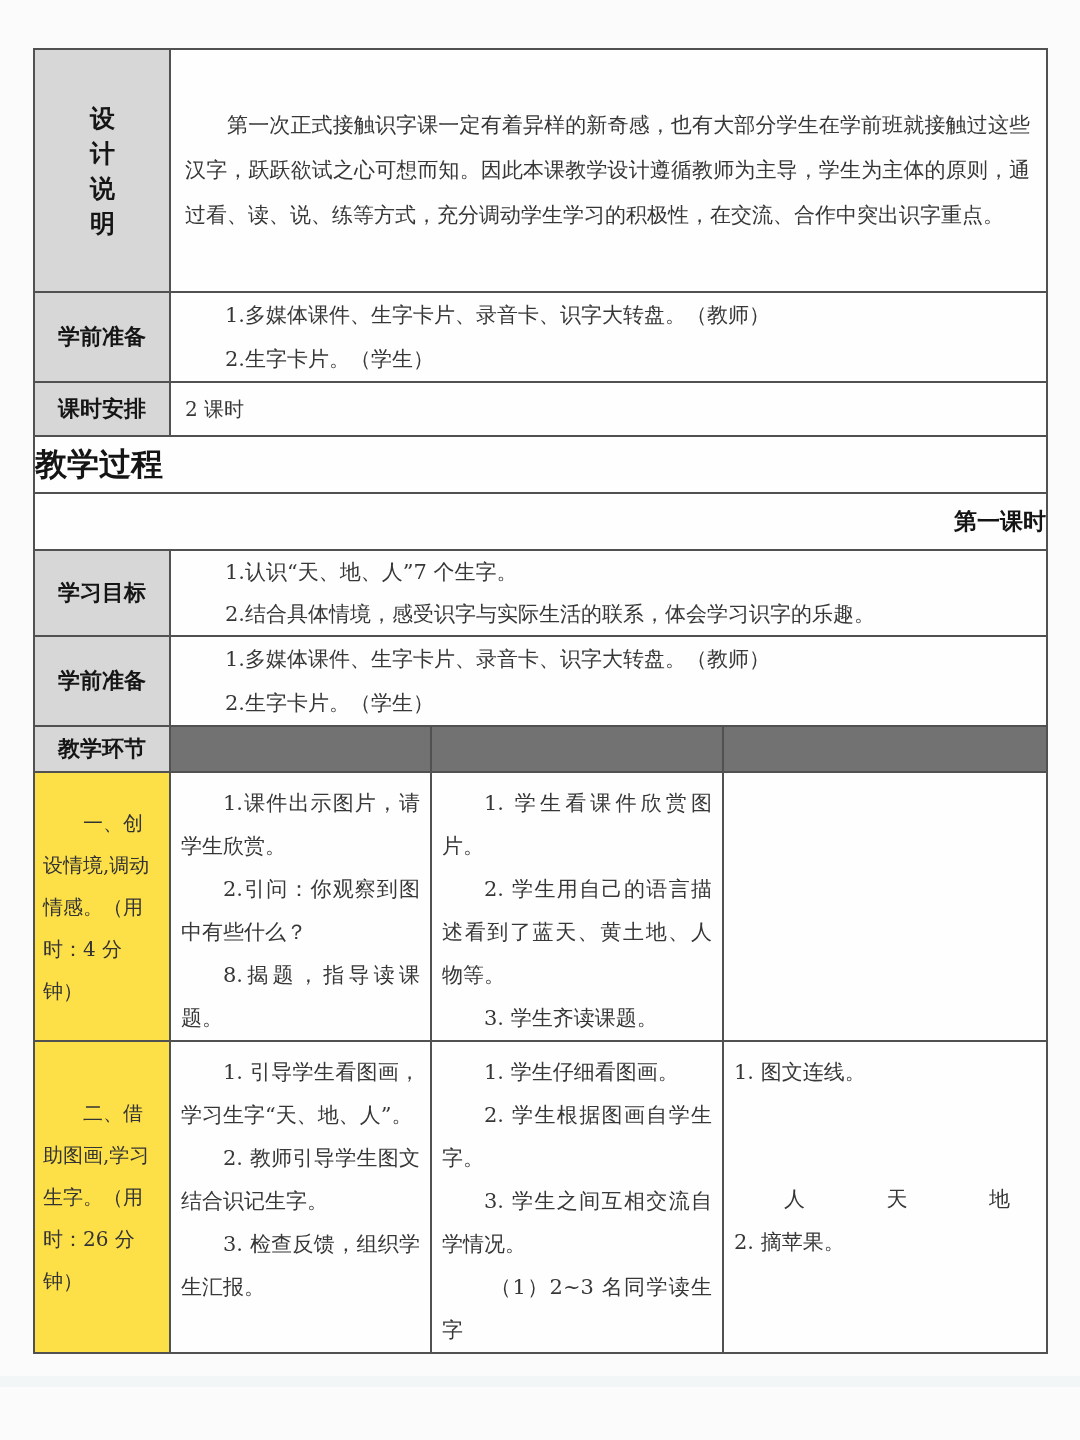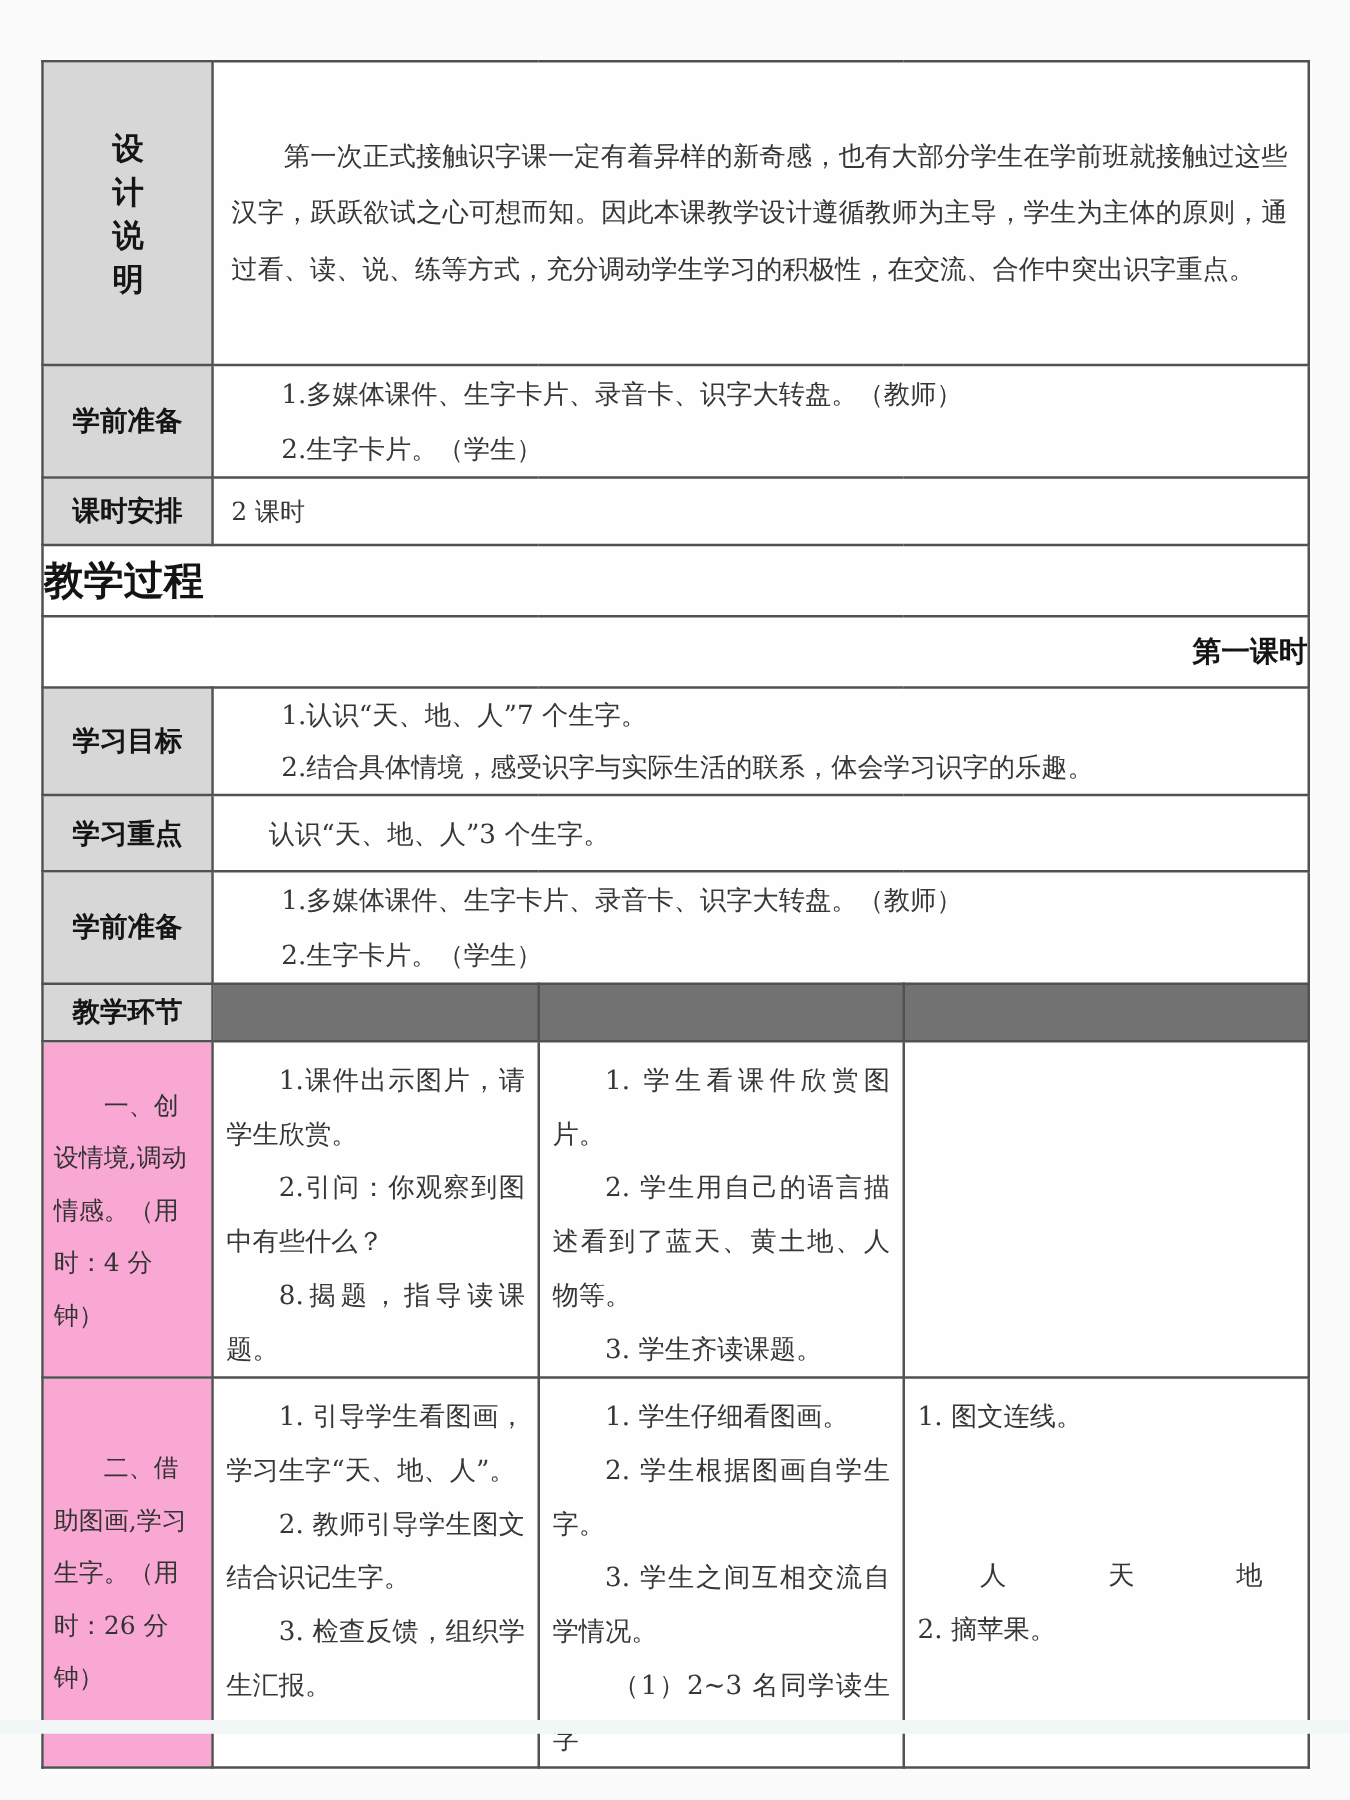--- a/index.html
+++ b/index.html
@@ -84,21 +84,21 @@
   }
   .session-title {
     font-family: "DejaVu Sans", sans-serif;
     font-weight: bold;
     font-size: 23px;
     color: #141414;
     text-align: right;
   }
   .dark { background: #727272; }
   .stage-cell {
-    background: #f9a8d4;
+    background: #fde047;
     font-size: 20px;
     color: #333;
     padding: 0 8px;
   }
   .stage-text { margin: 0; text-indent: 2em; line-height: 42px; }
   .proc-cell {
     vertical-align: top;
     padding: 9px 10px 0 10px;
     font-size: 21px;
     color: #373737;
@@ -179,28 +179,20 @@
     <tr class="r6">
       <td class="hdr">
         <span>学习目标</span>
       </td>
       <td colspan="3" class="body">
         <p class="list-item" style="line-height:42px">1.认识“天、地、人”7 个生字。</p>
         <p class="list-item" style="line-height:42px">2.结合具体情境，感受识字与实际生活的联系，体会学习识字的乐趣。</p>
       </td>
     </tr>
 
-    <tr class="r7">
-      <td class="hdr">
-        <span>学习重点</span>
-      </td>
-      <td colspan="3" class="body">
-        <p class="list-item" style="padding-left:44px">认识“天、地、人”3 个生字。</p>
-      </td>
-    </tr>
 
     <tr class="r8">
       <td class="hdr">
         <span>学前准备</span>
       </td>
       <td colspan="3" class="body">
         <p class="list-item">1.多媒体课件、生字卡片、录音卡、识字大转盘。（教师）</p>
         <p class="list-item">2.生字卡片。（学生）</p>
       </td>
     </tr>

